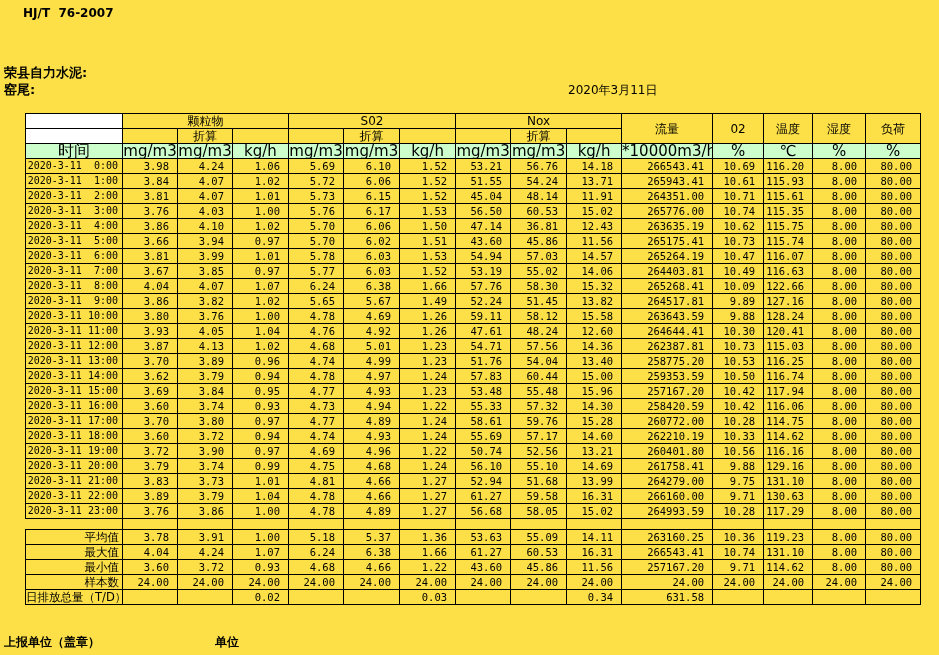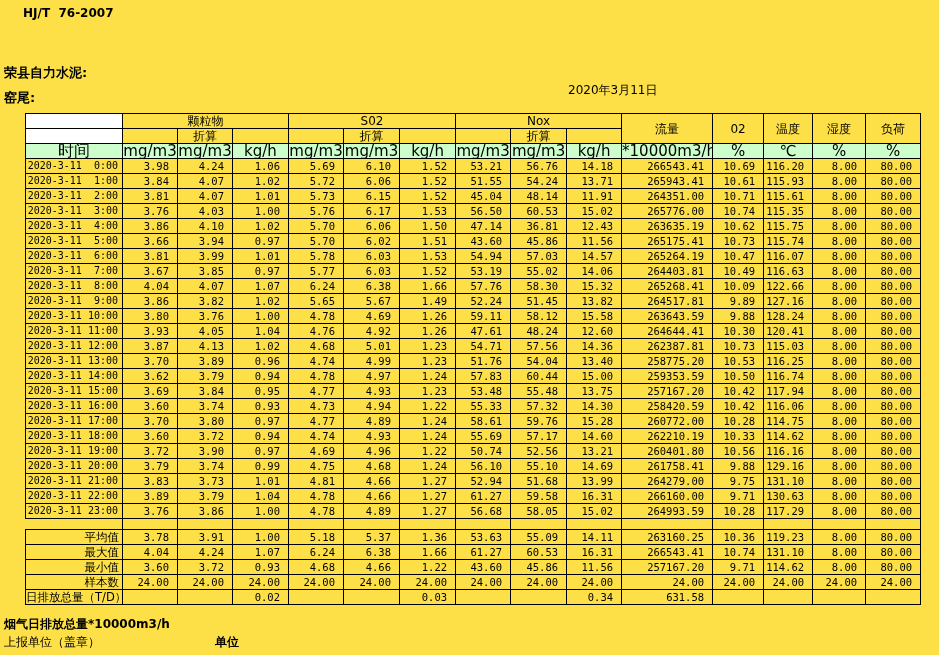--- a/index.html
+++ b/index.html
@@ -10,21 +10,21 @@
   .std-code {
     position:absolute; left:23px; top:6px;
     font-size:12px; font-weight:bold; white-space:pre;
     font-family:"DejaVu Sans", sans-serif;
   }
   .doc-title {
     position:absolute; left:0; top:26px; width:660px;
     text-align:center; font-size:15px; font-weight:bold;
   }
   .company-line { position:absolute; left:4px; top:64px; font-size:13px; font-weight:bold; }
-  .station-line { position:absolute; left:4px; top:81px; font-size:13px; font-weight:bold;margin-top:8px; }
+  .station-line { position:absolute; left:4px; top:81px; font-size:13px; font-weight:bold; }
   .report-date { position:absolute; left:568px; top:82px; font-size:12px; font-weight:normal; }
 
   table.report {
     position:absolute; left:25px; top:113px; width:895px;
     border-collapse:collapse; table-layout:fixed;
   }
   table.report td {
     border:1px solid #000; overflow:hidden; padding:0;
     height:14px; line-height:14px; box-sizing:border-box;
   }
@@ -40,21 +40,21 @@
     font-family:"DejaVu Sans Mono", monospace; font-size:10px;
   }
   tbody td.label-cell {
     text-align:right; padding-right:3px;
     font-family:"DejaVu Sans", sans-serif; font-size:11.5px; white-space:nowrap;
   }
   tr.sep td { height:11px; line-height:11px; }
   tr.sep td.sep-time { border-left:none; }
   .unit-row td { font-size:15px; }
   .footer-flue { position:absolute; left:4px; top:616px; font-size:12px; font-weight:bold; }
-  .footer-report { position:absolute; left:4px; top:634px; font-size:12px; font-weight:normal; }
+  .footer-report { position:absolute; left:4px; top:634px; font-size:12px; font-weight:bold; }
   .footer-unit { position:absolute; left:215px; top:634px; font-size:12px; font-weight:bold; }
 </style>
 </head>
 <body>
 
 <div class="page" style="--green: #ccffcc;">
   <div class="std-code">HJ/T  76-2007</div>
   <div class="company-line">荣县自力水泥:</div>
   <div class="station-line">窑尾:</div>
   <div class="report-date">2020年3月11日</div>
@@ -378,21 +378,21 @@
         <tr>
           <td class="time-cell">2020-3-11 15:00</td>
           <td class="num">3.69</td>
           <td class="num">3.84</td>
           <td class="num">0.95</td>
           <td class="num">4.77</td>
           <td class="num">4.93</td>
           <td class="num">1.23</td>
           <td class="num">53.48</td>
           <td class="num">55.48</td>
-          <td class="num">13.75</td>
+          <td class="num">15.96</td>
           <td class="num">257167.20</td>
           <td class="num">10.42</td>
           <td class="num">117.94</td>
           <td class="num">8.00</td>
           <td class="num">80.00</td>
         </tr>
         <tr>
           <td class="time-cell">2020-3-11 16:00</td>
           <td class="num">3.60</td>
           <td class="num">3.74</td>
@@ -626,16 +626,15 @@
           <td class="num">0.34</td>
           <td class="num">631.58</td>
           <td class="num"></td>
           <td class="num"></td>
           <td class="num"></td>
           <td class="num"></td>
         </tr>
       </tbody>
   </table>
 
-  <div class="footer-flue">烟气日排放总量*10000m3/h</div>
   <div class="footer-report">上报单位（盖章）</div>
   <div class="footer-unit">单位</div>
 </div>
 
 </body></html>

